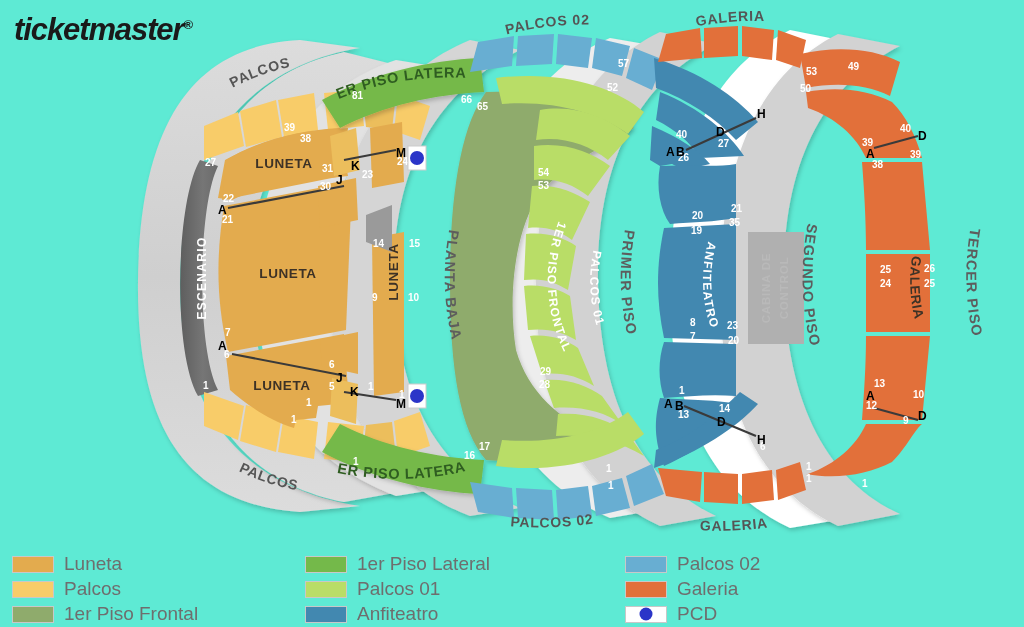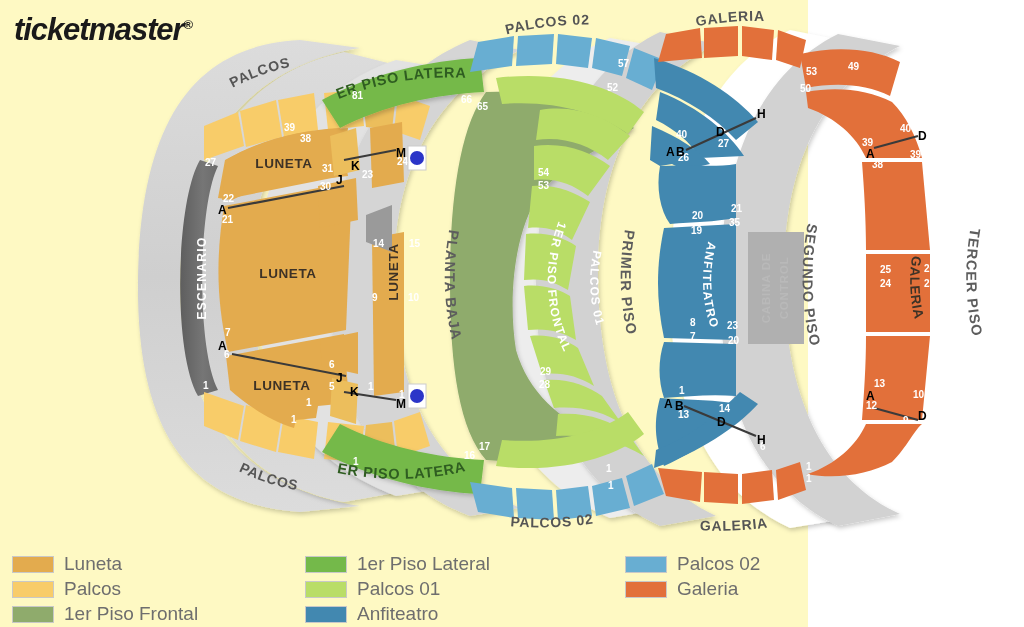--- a/index.html
+++ b/index.html
@@ -6,23 +6,23 @@
   * { box-sizing: border-box; }
   html, body {
     margin: 0; padding: 0;
     width: 1024px; height: 627px;
     background: #ffffff;
     font-family: "Liberation Sans", sans-serif;
     overflow: hidden;
   }
   #app {
     position: relative;
-    width: 808px;
+    width: 1024px;
     height: 627px;
-    background: #fef9c3;
+    background: #5eead4;
   }
 
   
   #brand {
     position: absolute;
     left: 14px; top: 14px;
     font-family: "Liberation Sans", sans-serif;
     font-size: 31px;
     font-weight: bold;
     font-style: italic;
@@ -594,16 +594,22 @@
 
     <div class="legend-col" id="legend-col-2">
       <div class="legend-row">
         <span class="legend-swatch" style="background:#68aed2"></span>
         <span class="legend-label">Palcos 02</span>
       </div>
       <div class="legend-row">
         <span class="legend-swatch" style="background:#e2703a"></span>
         <span class="legend-label">Galeria</span>
       </div>
+      <div class="legend-row">
+        <span class="legend-swatch pcd">
+          <span class="pcd-dot"></span>
+        </span>
+        <span class="legend-label">PCD</span>
+      </div>
     </div>
 
   </div>
 </div>
 
 </body></html>

